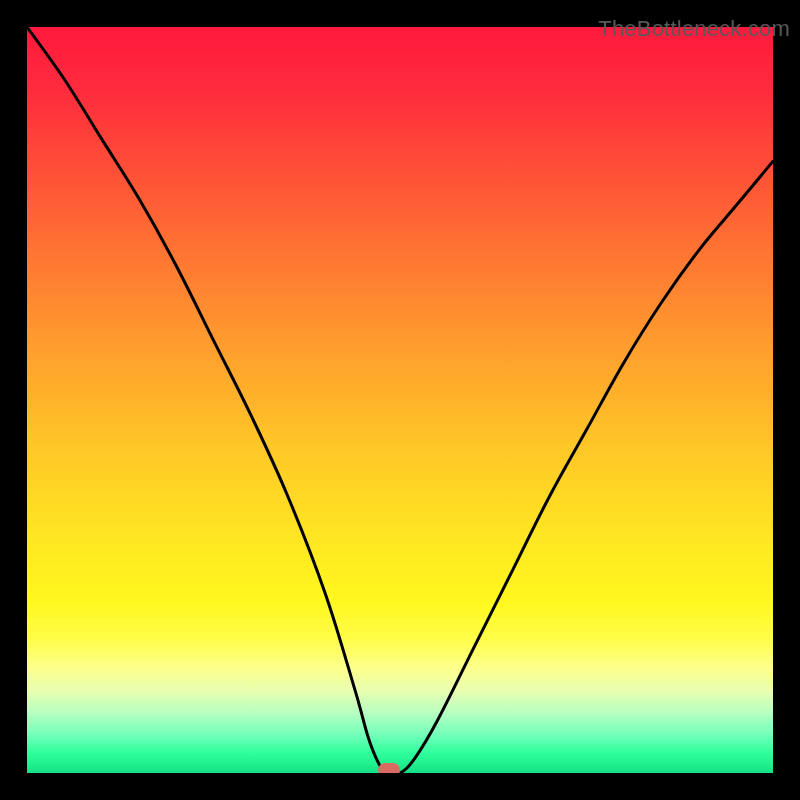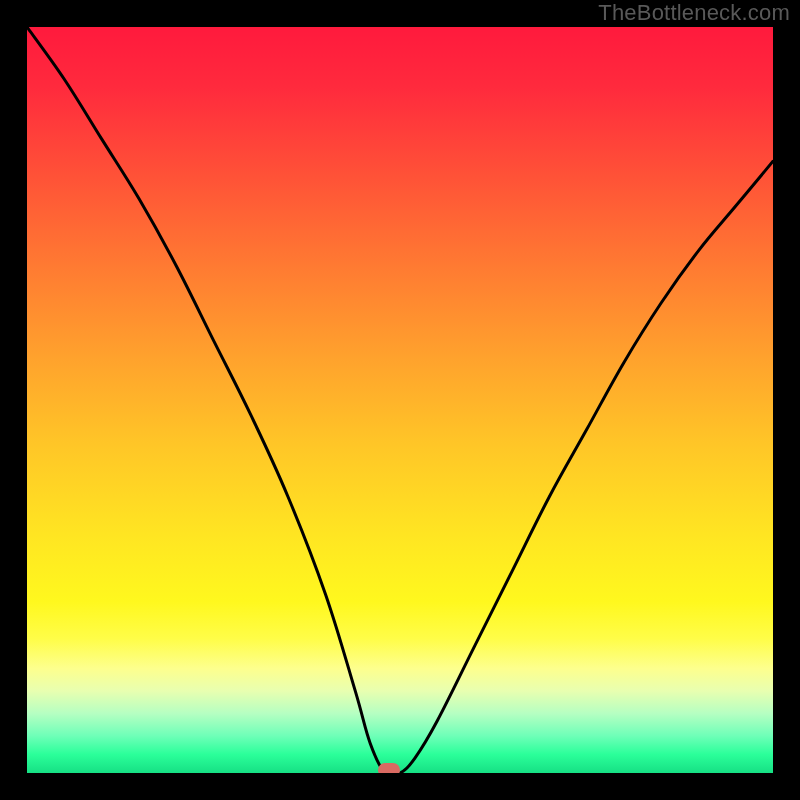--- a/index.html
+++ b/index.html
@@ -6,21 +6,21 @@
     margin: 0;
     padding: 0;
     width: 800px;
     height: 800px;
     background: #000;
     font-family: Arial, Helvetica, sans-serif;
     position: relative;
   }
   .watermark {
     position: absolute;
-    top: 0;
+    top: 16px;
     right: 10px;
     color: #595959;
     font-size: 22px;
     font-weight: 500;
     z-index: 10;
     letter-spacing: 0.2px;
   }
   .plot-area {
     position: absolute;
     left: 27px;

